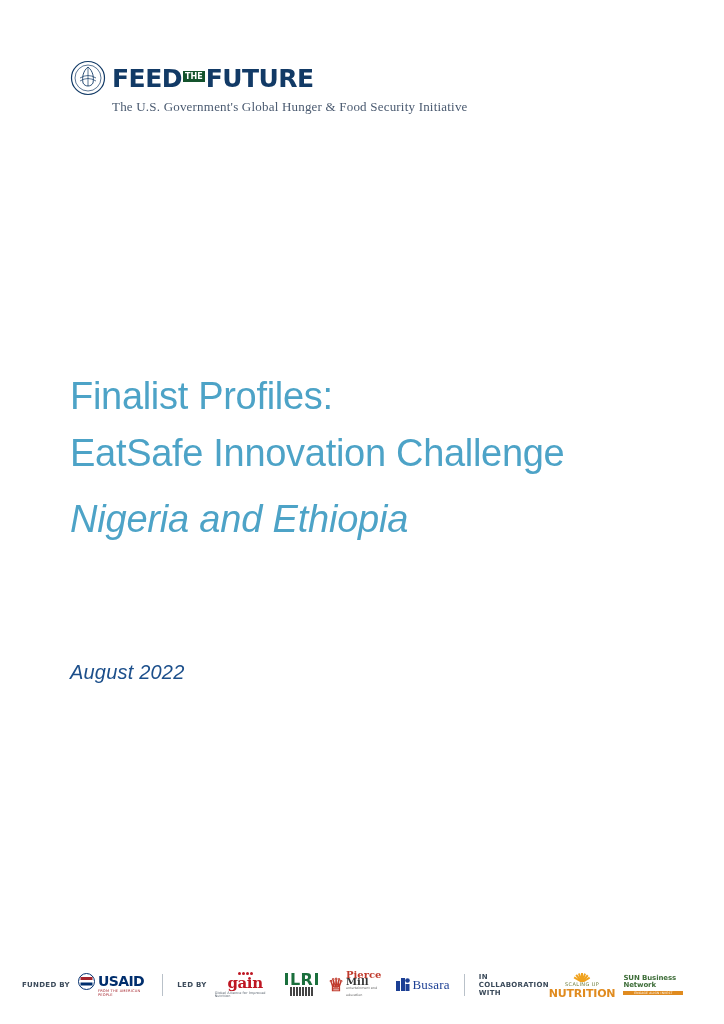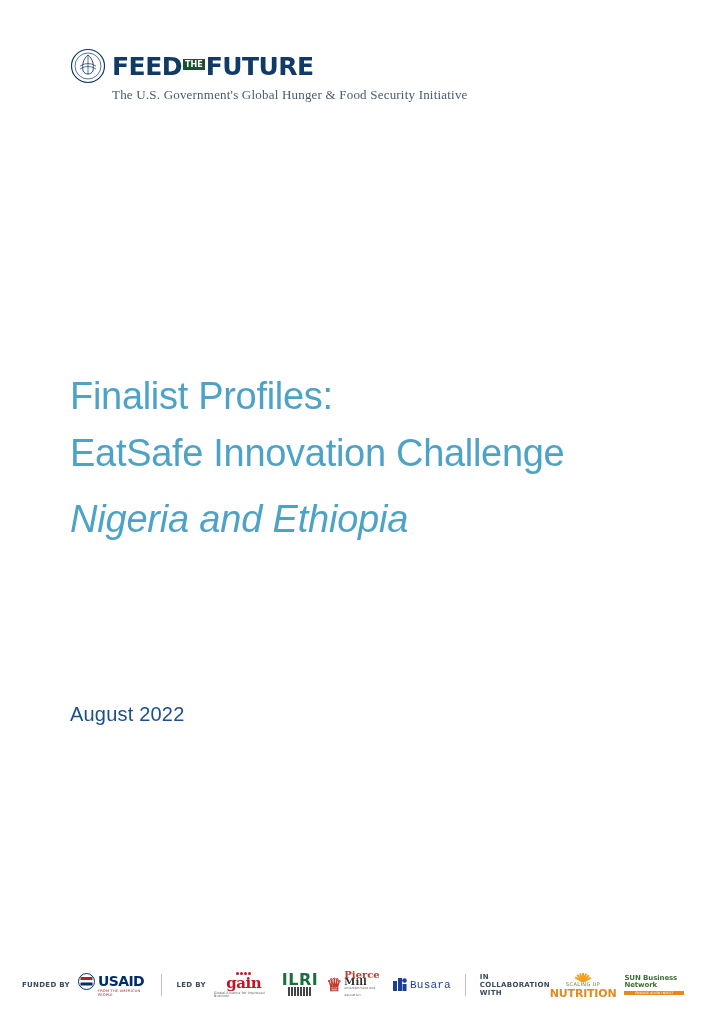--- a/index.html
+++ b/index.html
@@ -18,21 +18,21 @@
   .page {
     position: absolute;
     inset: 0;
     background: #ffffff;
   }
 
   
   .logo-block {
     position: absolute;
     left: 70px;
-    top: 48px;
+    top: 60px;
     width: 260px;
     height: 50px;
   }
   .logo-row {
     display: flex;
     align-items: center;
     gap: 6px;
   }
   .logo-seal {
     width: 36px;
@@ -112,22 +112,23 @@
     font-size: 38px;
     line-height: 57px;
     color: #4da3c7;
     letter-spacing: -0.2px;
     margin-top: 9px;
   }
 
   .doc-date {
     position: absolute;
     left: 70px;
-    top: 703px;
+    top: 661px;
     font-family: "Liberation Sans", sans-serif;
+    font-style: italic;
     font-size: 20px;
     color: #1c4f8b;
     letter-spacing: 0.2px;
   }
 
   
   .footer {
     position: absolute;
     left: 0;
     right: 0;
@@ -268,22 +269,22 @@
     color: #666;
   }
 
   .busara {
     display: flex;
     align-items: center;
     gap: 3px;
   }
   .busara-mark svg { display: block; }
   .busara-word {
-    font-family: Liberation Mono, monospace;
-    font-size: 11px;
+    font-family: Liberation Serif, serif;
+    font-size: 13px;
     color: #1c3f94;
     letter-spacing: 0.2px;
   }
 
   .scaling {
     display: flex;
     flex-direction: column;
     align-items: center;
     line-height: 1;
   }

